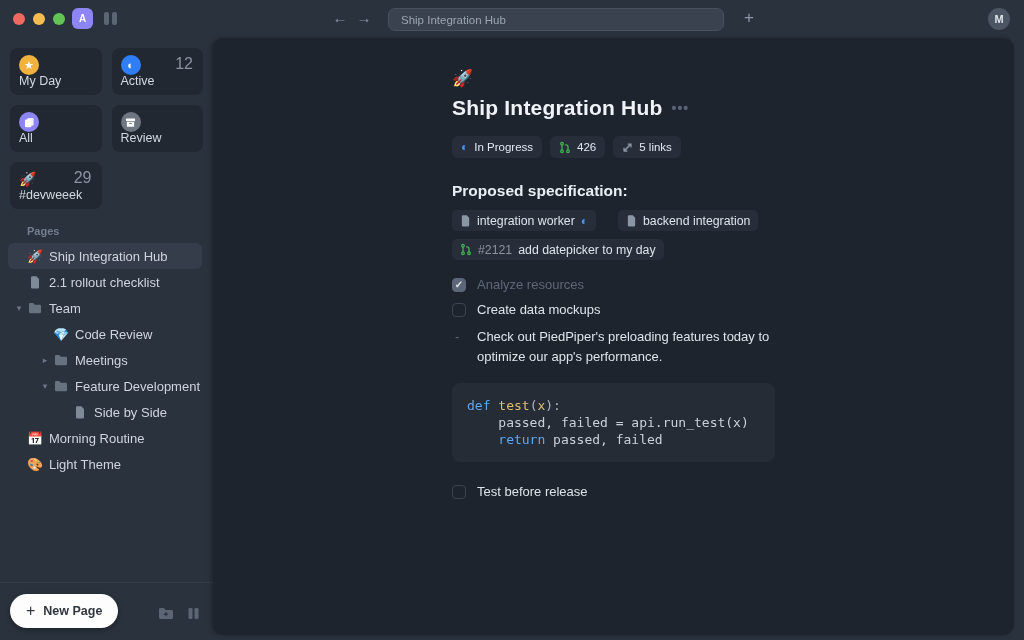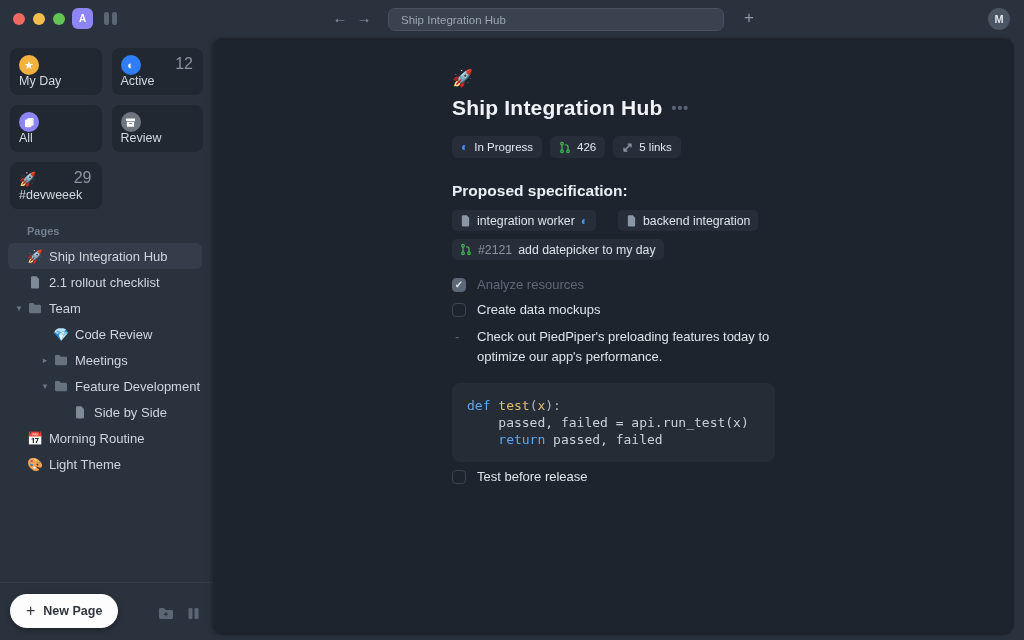--- a/index.html
+++ b/index.html
@@ -77,21 +77,21 @@
     display:flex; align-items:center; justify-content:center; }
   .cb.on { background:#5b6678; border-color:#5b6678; color:#e6ebf1; font-size:10px; font-weight:bold; }
   .todo .lbl { font-size:13px; color:#dde3ea; }
   .todo .lbl.done { color:#5d6878; }
   .tag { color:#46b5a7; margin-left:6px; font-size:13px; }
   .note { position:relative; margin-top:5px; padding-left:25px; width:324px; font-size:13px; line-height:20px; color:#dde3ea; }
   .note .dash { position:absolute; left:3px; top:0; color:#5d6878; }
   .codeblock { margin-top:16px; width:323px; background:#252c36; border-radius:8px; padding:14px 15px;
     font-family:"DejaVu Sans Mono","Liberation Mono",monospace; font-size:13px; line-height:17px; white-space:pre; color:#c8d1da; }
   .tk-kw { color:#5fa8ef; } .tk-fn { color:#e3bd6f; } .tk-pn { color:#aeb8c4; }
-  .final-todo { margin-top:2px; }
+  .final-todo { margin-top:17px; }
 
   svg { display:block; }
 </style>
 </head>
 <body>
 
 <div class="topbar">
   <div class="traffic">
     <span class="dot red"></span>
     <span class="dot yellow"></span>

